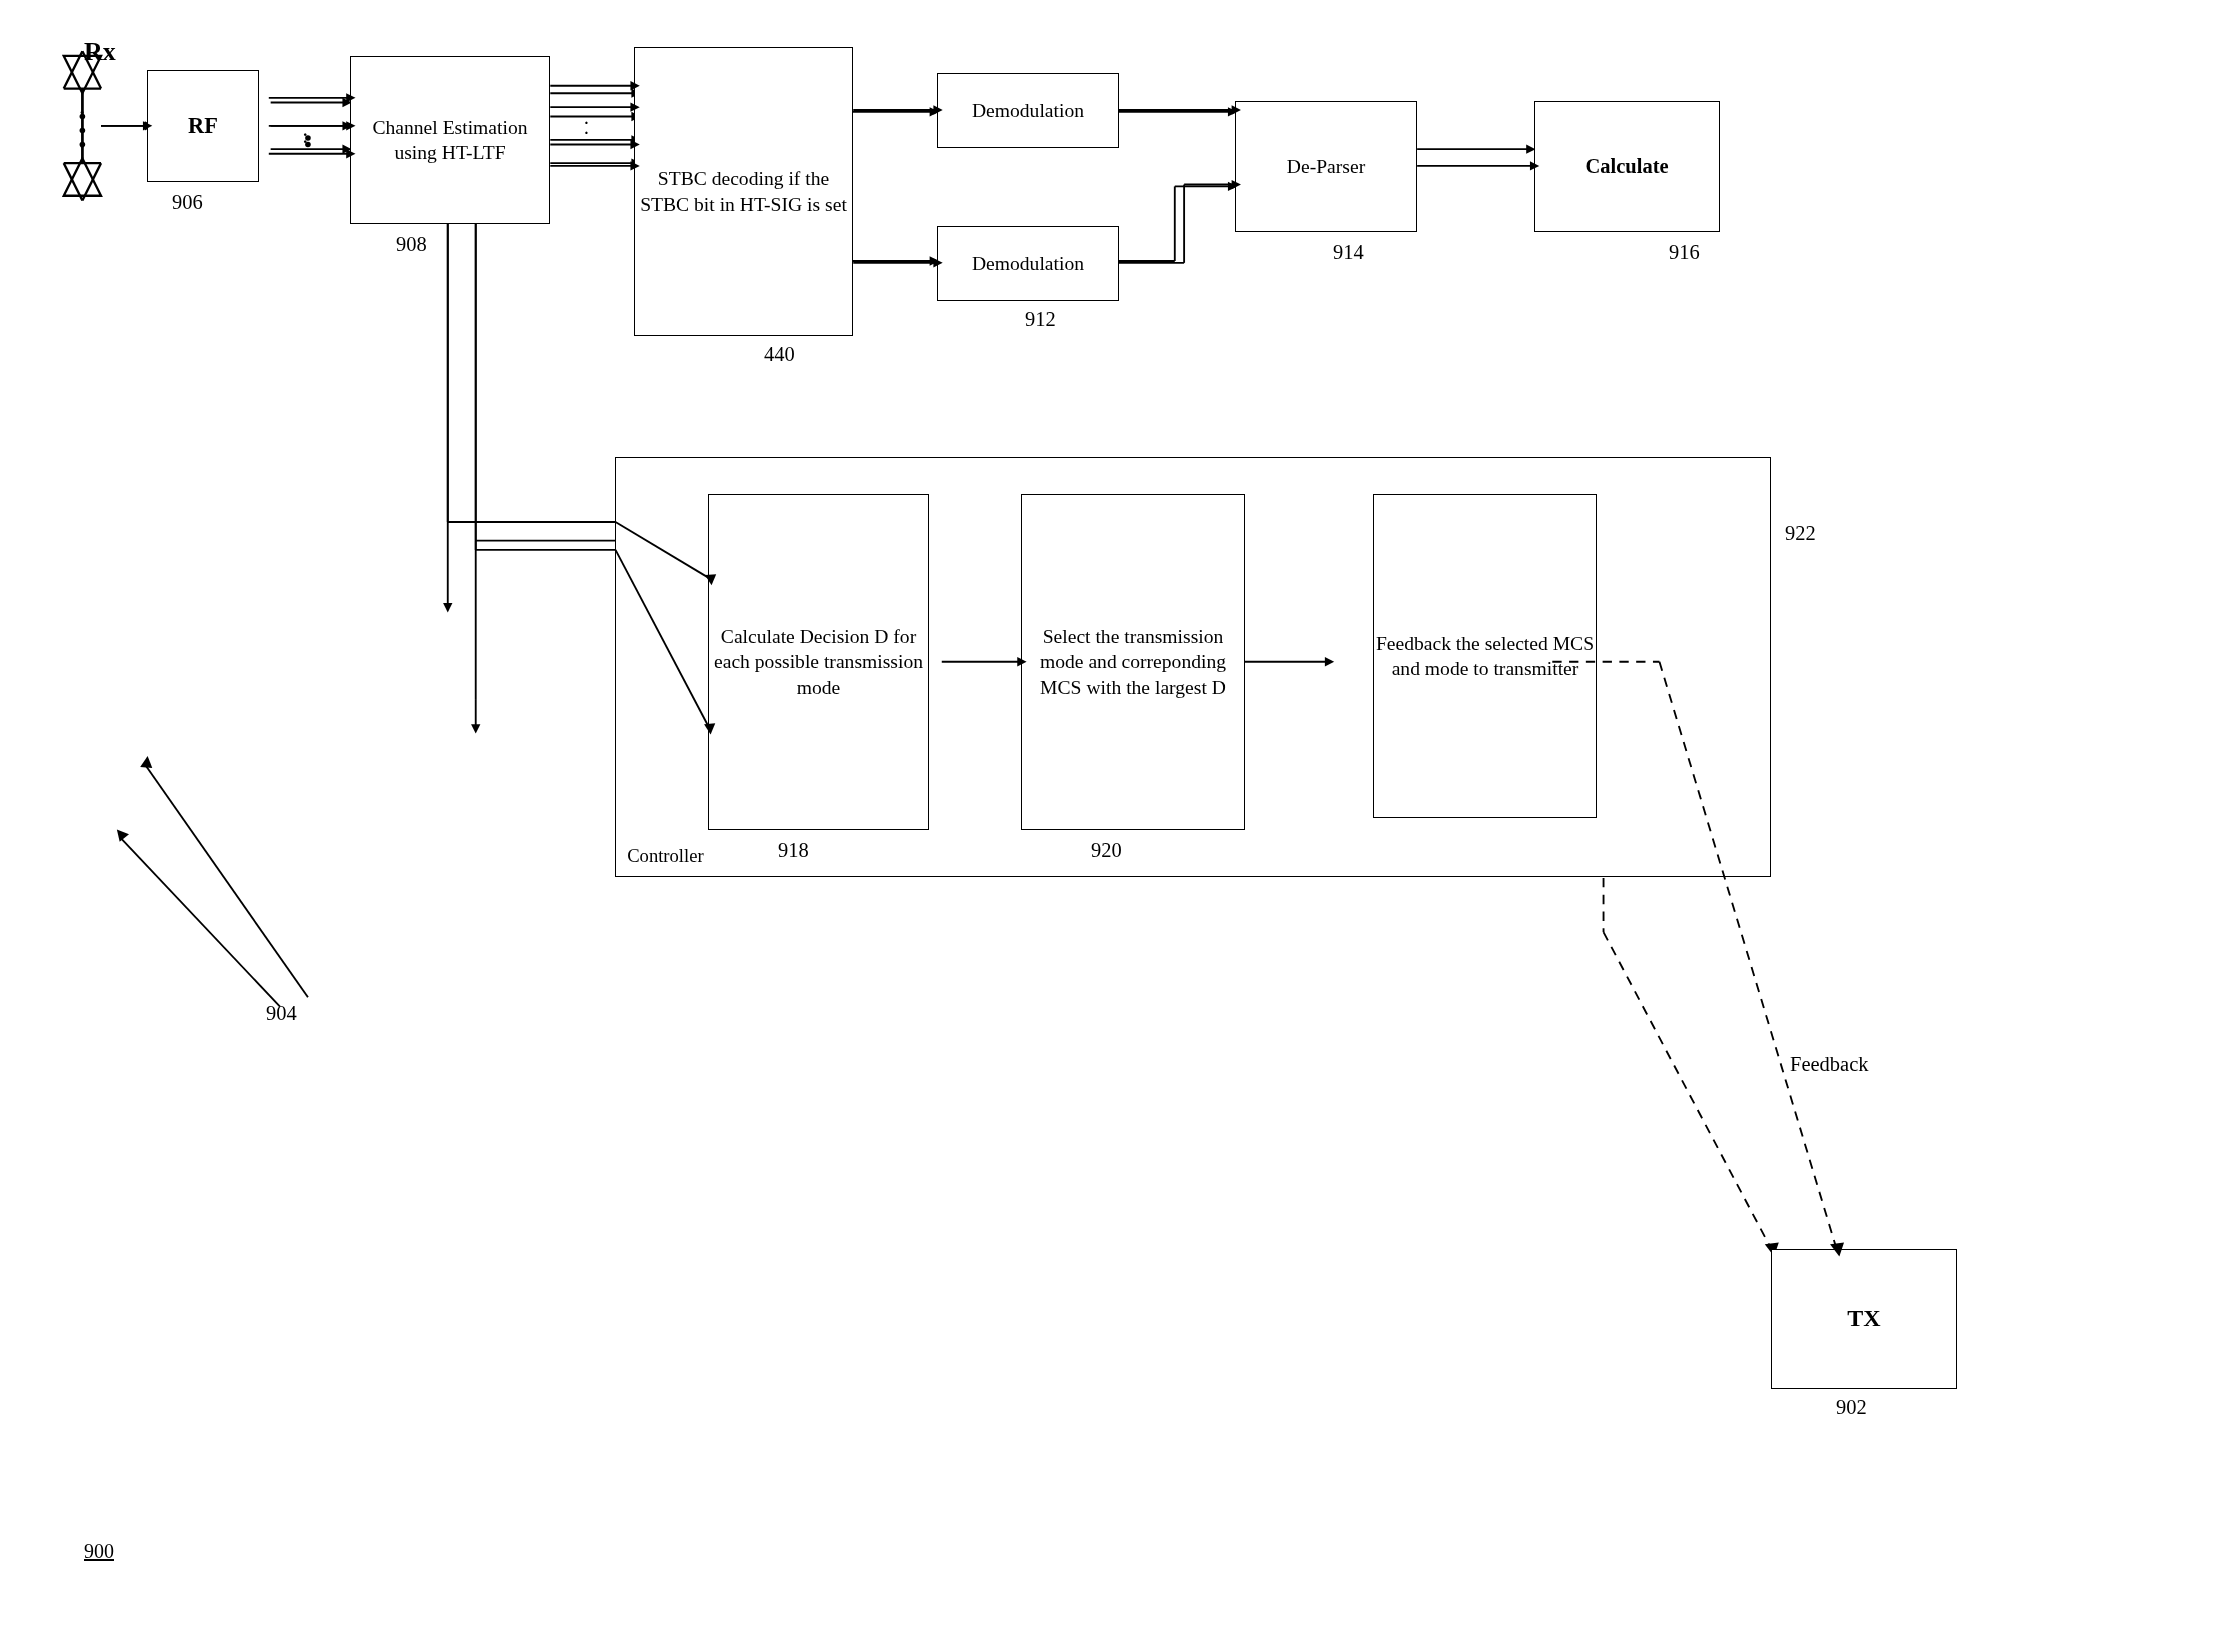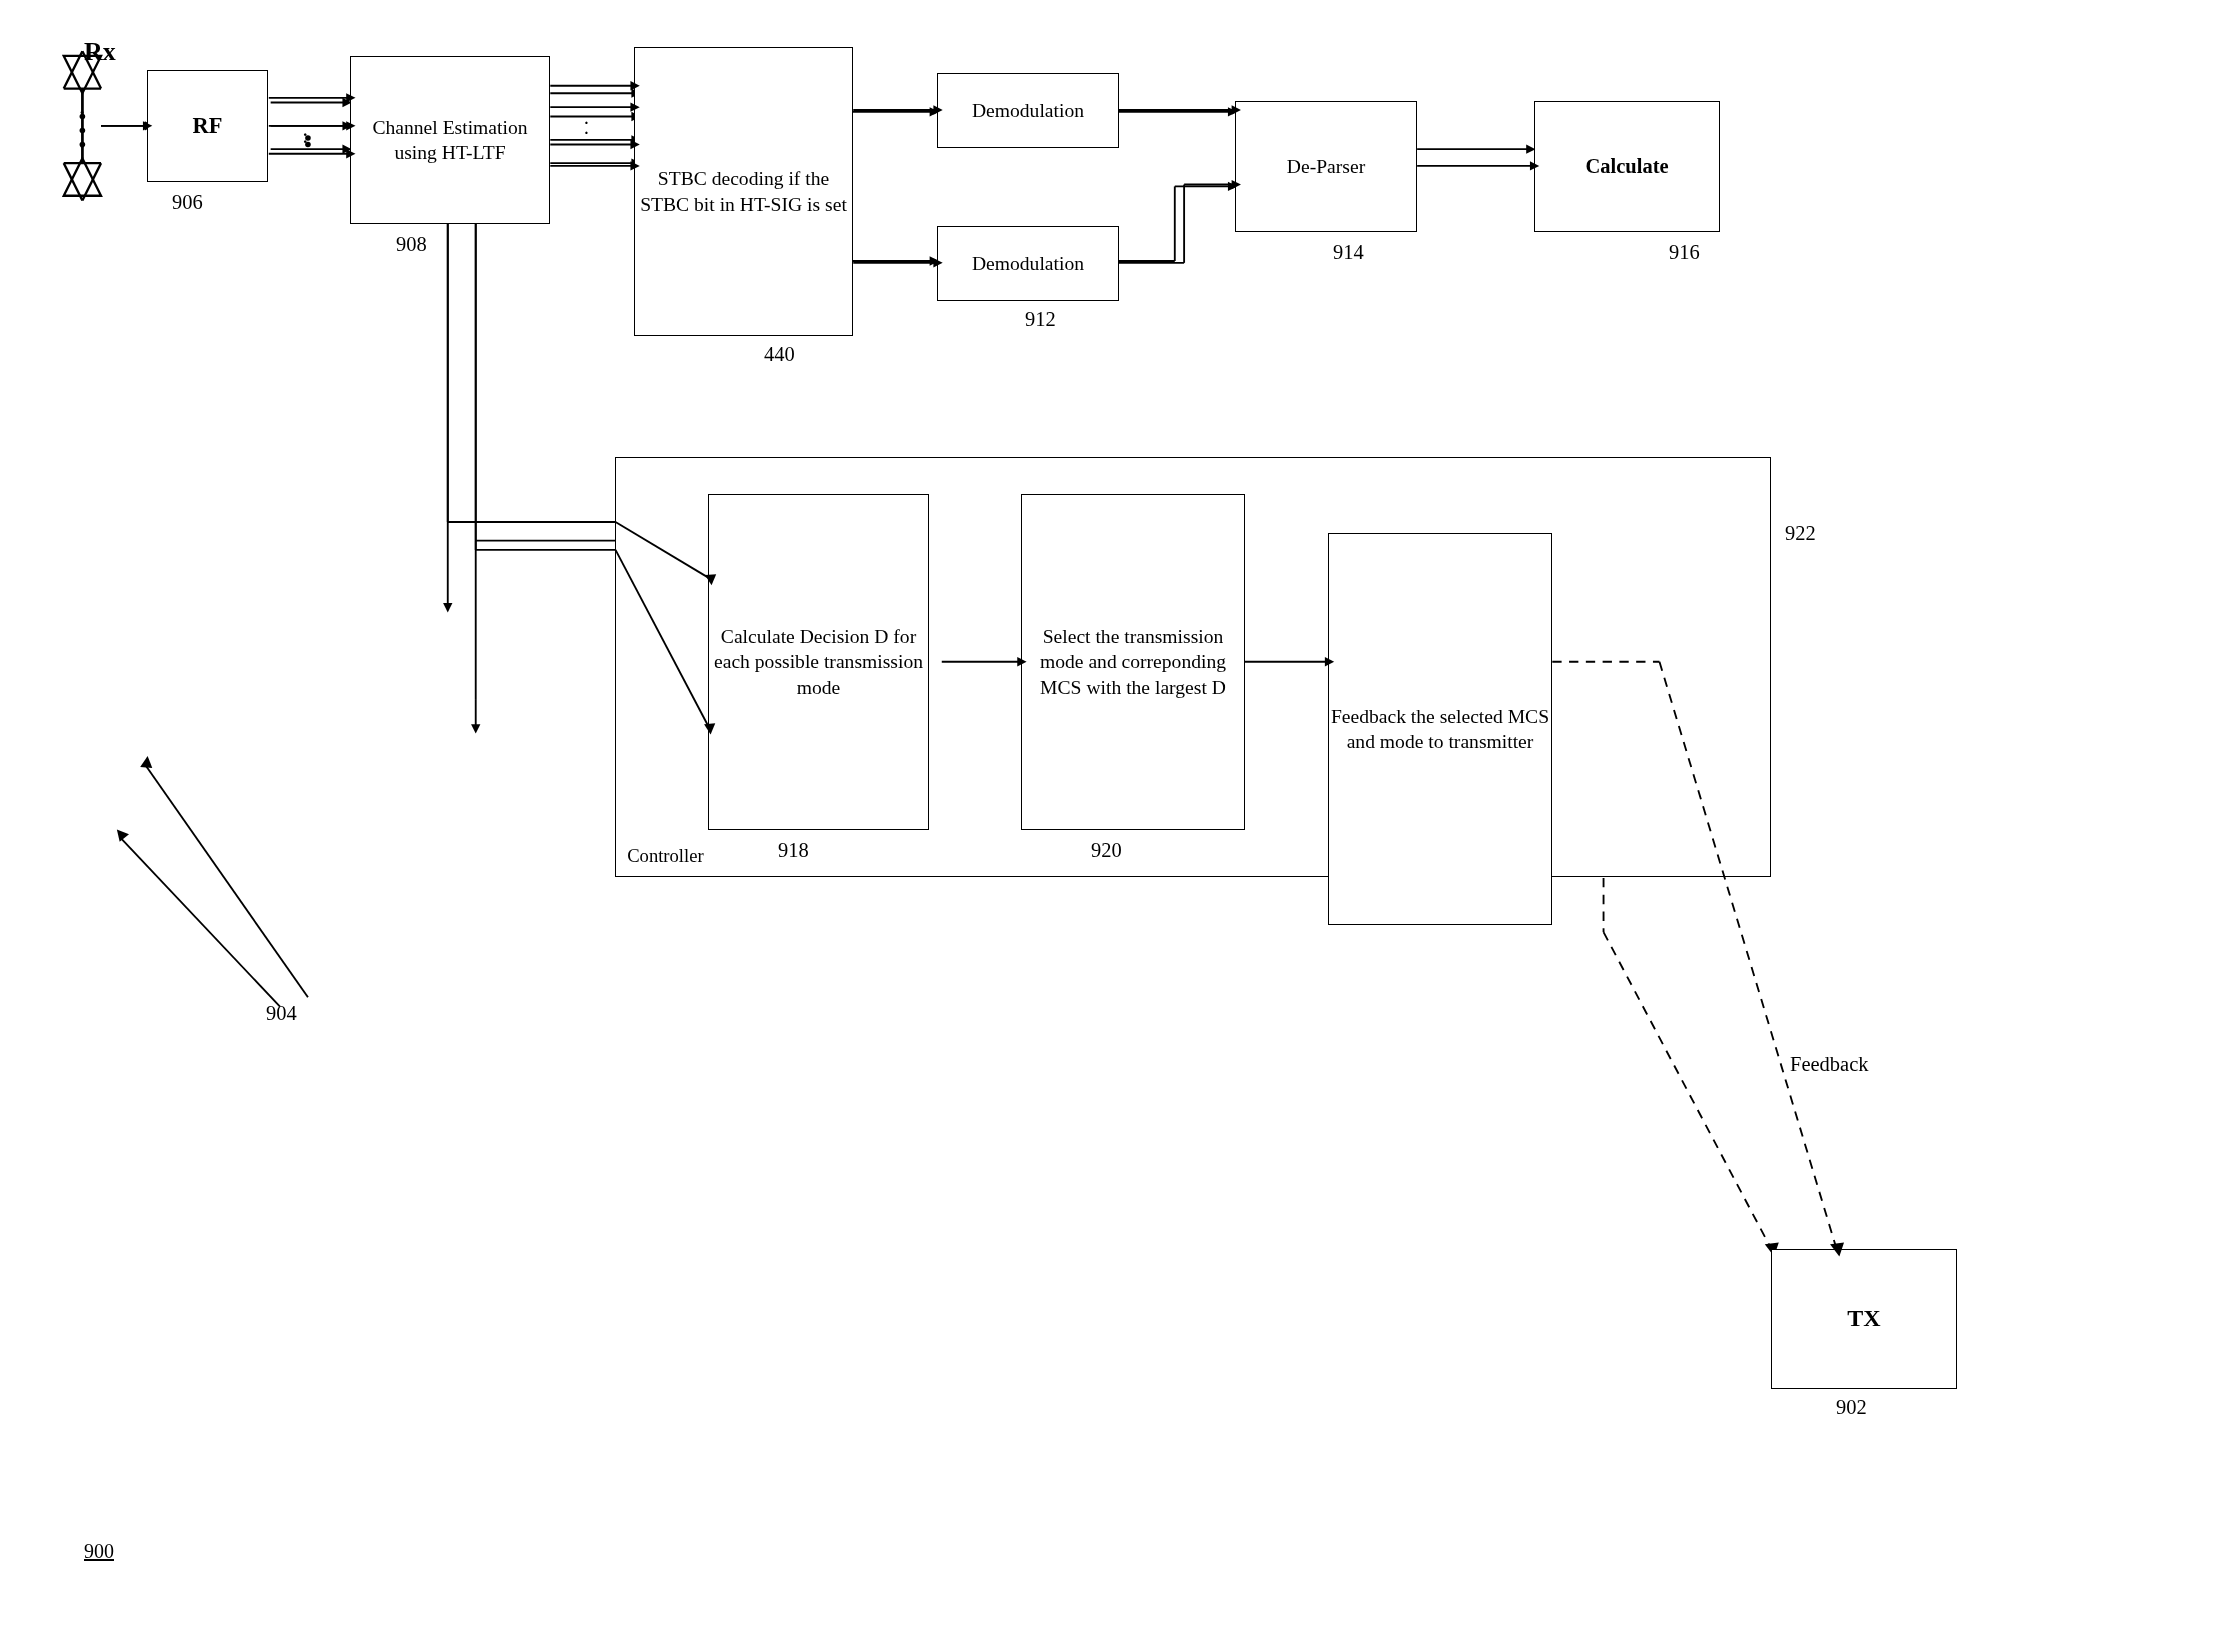--- a/index.html
+++ b/index.html
@@ -141,21 +141,21 @@
     <line x1="1720" y1="1000" x2="1900" y2="1340" stroke="#000" stroke-width="2" stroke-dasharray="10,8"></line>
     <polygon points="1893,1335 1903,1348 1908,1333" fill="#000"></polygon>
 
     <line x1="300" y1="1080" x2="130" y2="900" stroke="#000" stroke-width="2"></line>
     <polygon points="128,903 125,890 138,895" fill="#000"></polygon>
 
   </svg>
 
   <div class="rx-label">Rx</div>
 
-  <div class="box" style="left:147px; top:70px; width:121px; height:112px; font-size:22.4px; font-weight:bold;">
+  <div class="box" style="left:147px; top:70px; width:112px; height:112px; font-size:22.4px; font-weight:bold;">
     <span>RF</span>
   </div>
 
   <div class="label" style="left:172px; top:191px;">906</div>
 
   <div class="box" style="left:350px; top:56px; width:200px; height:168px; font-size:19.6px;">
     <span>Channel Estimation using HT-LTF</span>
   </div>
 
   <div class="label" style="left:396px; top:233px;">908</div>
@@ -199,21 +199,21 @@
   </div>
 
   <div class="label" style="left:778px; top:839px;">918</div>
 
   <div class="box" style="left:1021px; top:494px; width:224px; height:336px; font-size:19.6px;">
     <span>Select the transmission mode and correponding MCS with the largest D</span>
   </div>
 
   <div class="label" style="left:1091px; top:839px;">920</div>
 
-  <div class="box" style="left:1328px; top:494px; width:224px; height:392px; font-size:19.6px;margin-top:39px;">
+  <div class="box" style="left:1373px; top:494px; width:224px; height:324px; font-size:19.6px;">
     <span>Feedback the selected MCS and mode to transmitter</span>
   </div>
 
   <div class="box" style="left:1771px; top:1249px; width:186px; height:140px; font-size:24px; font-weight:bold;">
     <span>TX</span>
   </div>
 
   <div class="label" style="left:1836px; top:1396px;">902</div>
 
   <div class="label" style="left:1790px; top:1053px; font-size:20.5px;">Feedback</div>

